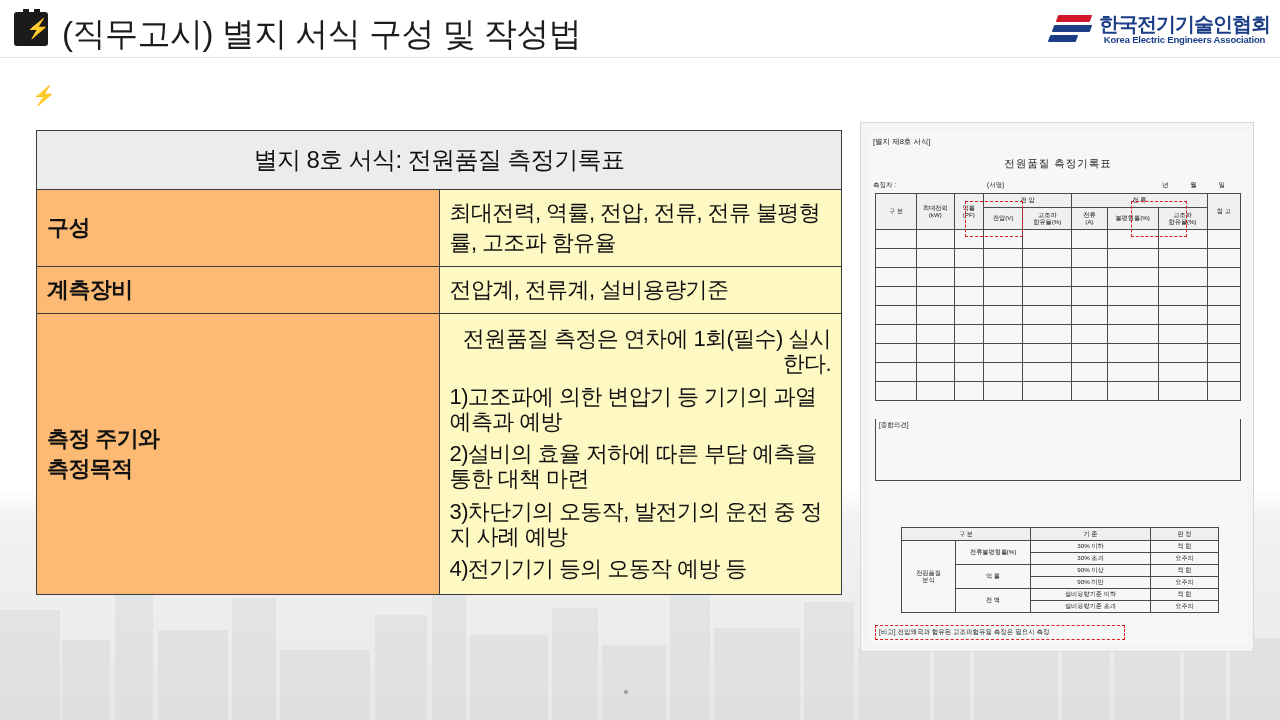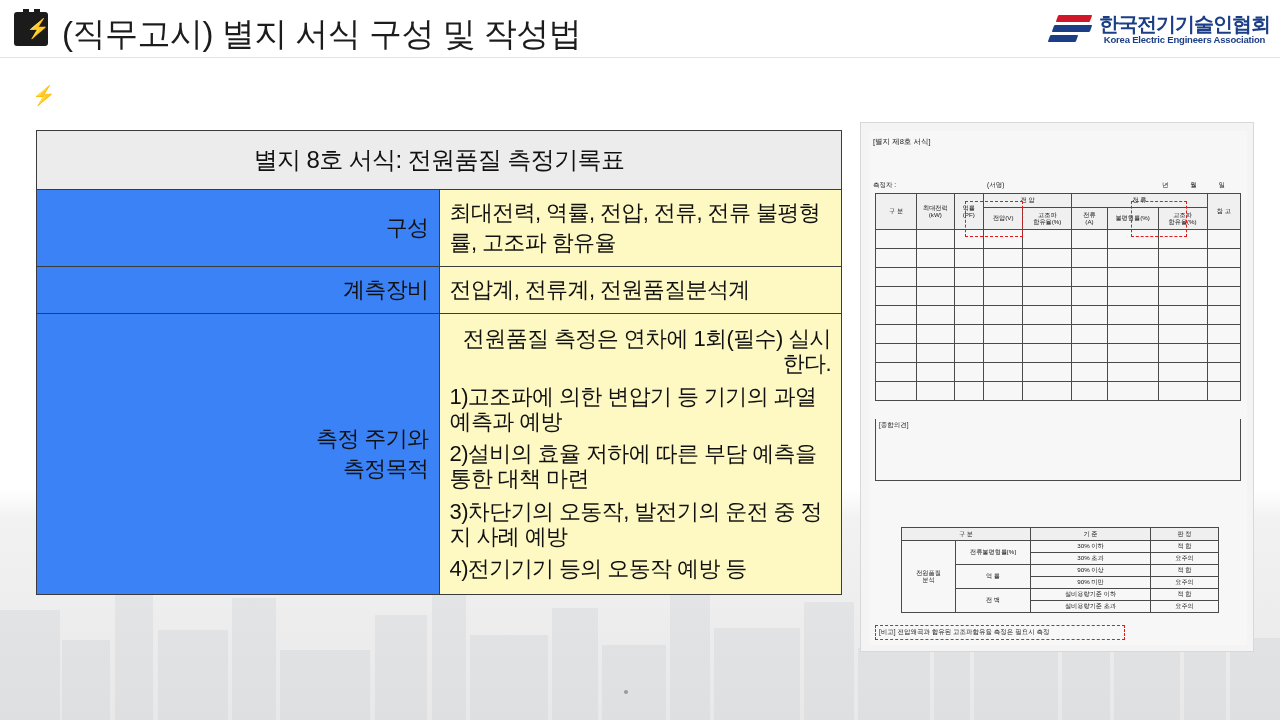--- a/index.html
+++ b/index.html
@@ -121,23 +121,24 @@
     vertical-align: middle;
   }
   .main-table td.head {
     text-align: center;
     font-size: 24px;
     background: #ececec;
     padding: 13px 10px;
   }
   .main-table td.label {
     width: 152px;
-    text-align: right;
-    background: #3b82f6;
+    text-align: left;
+    background: #fdba74;
     white-space: nowrap;
+    font-weight: bold;
   }
   .main-table td.value { background: #fef9c3; }
   .purpose-line { margin: 7px 0; line-height: 1.15; }
   .purpose-line:first-child { margin-top: 4px; text-align: right; }
   .purpose-line:last-child { margin-bottom: 4px; }
 
   
   .form-panel {
     position: absolute;
     left: 860px; top: 122px;
@@ -262,21 +263,21 @@
     <tbody>
       <tr>
         <td class="head" colspan="2">별지 8호 서식: 전원품질 측정기록표</td>
       </tr>
       <tr>
         <td class="label">구성</td>
         <td class="value">최대전력, 역률, 전압, 전류, 전류 불평형률, 고조파 함유율</td>
       </tr>
       <tr>
         <td class="label">계측장비</td>
-        <td class="value">전압계, 전류계, 전원품질분석계</td>
+        <td class="value">전압계, 전류계, 설비용량기준</td>
       </tr>
       <tr>
         <td class="label">
           <div>측정 주기와</div>
           <div>측정목적</div>
         </td>
         <td class="value">
           <div class="purpose-line">전원품질 측정은 연차에 1회(필수) 실시한다.</div>
           <div class="purpose-line">1)고조파에 의한 변압기 등 기기의 과열 예측과 예방</div>
           <div class="purpose-line">2)설비의 효율 저하에 따른 부담 예측을 통한 대책 마련</div>
@@ -284,20 +285,21 @@
           <div class="purpose-line">4)전기기기 등의 오동작 예방 등</div>
         </td>
       </tr>
     </tbody>
   </table>
 
   <div class="form-panel">
     <div class="form-inner">
 
       <div class="form-tag">[별지 제8호 서식]</div>
+      <div class="form-title">전원품질 측정기록표</div>
       <div class="form-meta-left">측정자 :</div>
       <div class="form-meta-mid">(서명)</div>
       <div class="form-meta-right">년    월    일</div>
 
       <table class="grid tbl-main">
         <tbody>
           <tr class="hdr">
             <td rowspan="2" style="width:42px">구 분</td>
             <td rowspan="2" style="width:38px">최대전력<br>(kW)</td>
             <td rowspan="2" style="width:30px">역률<br>(PF)</td>

